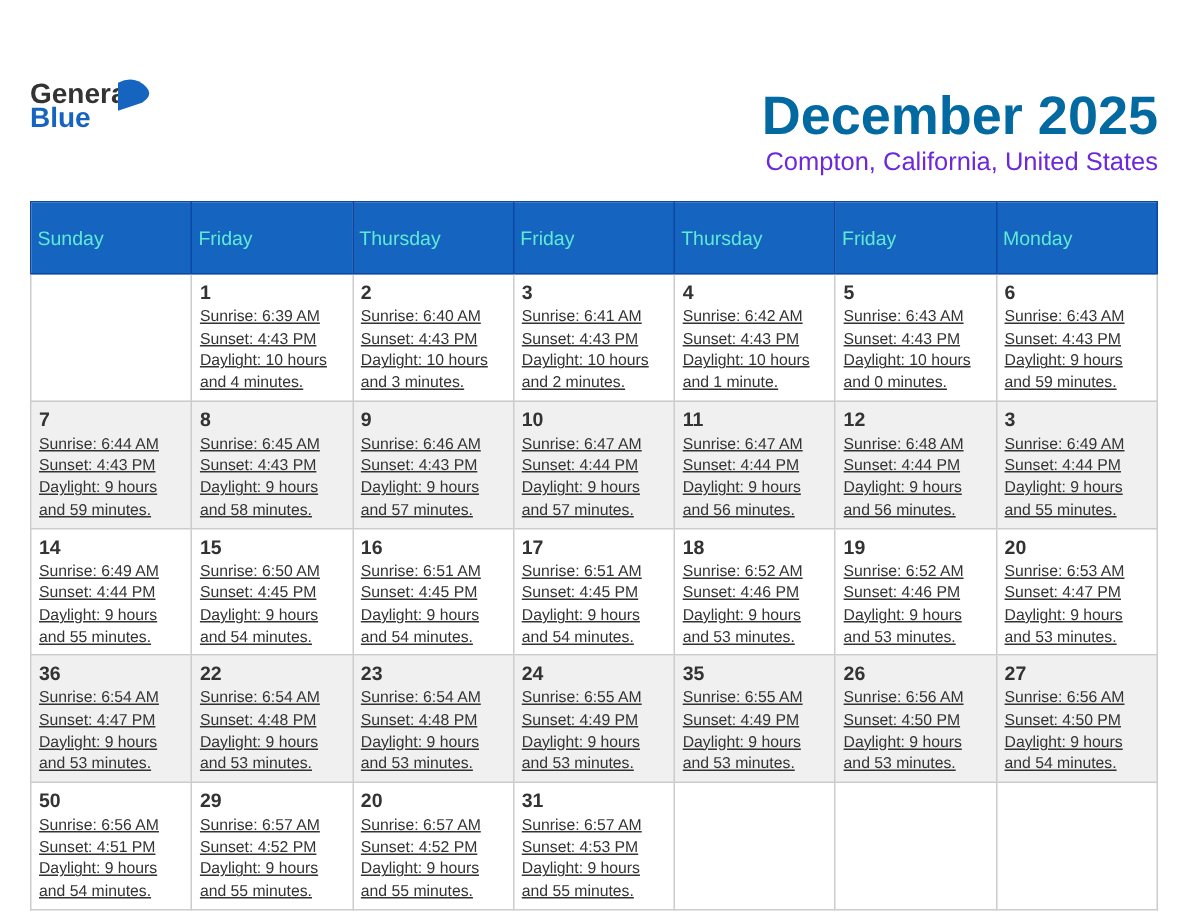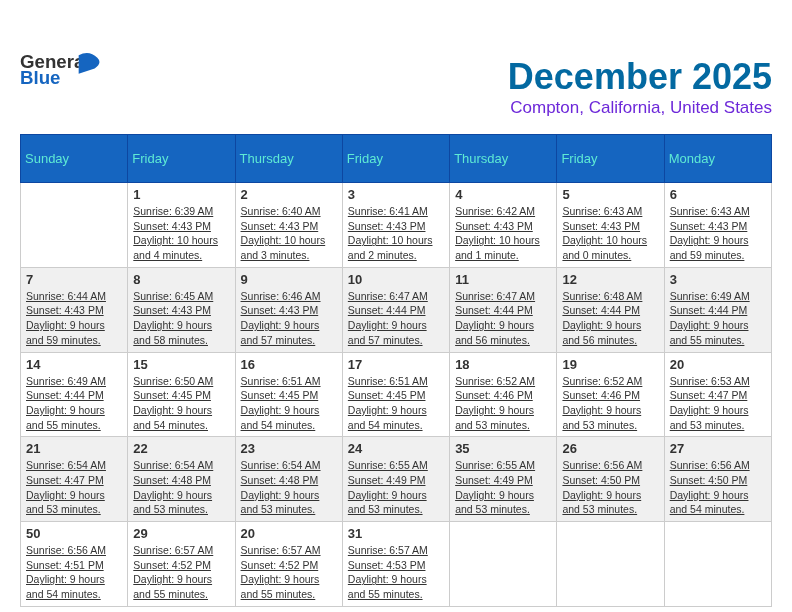--- a/index.html
+++ b/index.html
@@ -194,21 +194,21 @@
           <span class="day-number">19</span>
           <div class="day-info">Sunrise: 6:52 AM<br>Sunset: 4:46 PM<br>Daylight: 9 hours<br>and 53 minutes.</div>
         </td>
         <td>
           <span class="day-number">20</span>
           <div class="day-info">Sunrise: 6:53 AM<br>Sunset: 4:47 PM<br>Daylight: 9 hours<br>and 53 minutes.</div>
         </td>
       </tr>
       <tr class="row-shaded">
         <td>
-          <span class="day-number">21</span>
+          <span class="day-number">36</span>
           <div class="day-info">Sunrise: 6:54 AM<br>Sunset: 4:47 PM<br>Daylight: 9 hours<br>and 53 minutes.</div>
         </td>
         <td>
           <span class="day-number">22</span>
           <div class="day-info">Sunrise: 6:54 AM<br>Sunset: 4:48 PM<br>Daylight: 9 hours<br>and 53 minutes.</div>
         </td>
         <td>
           <span class="day-number">23</span>
           <div class="day-info">Sunrise: 6:54 AM<br>Sunset: 4:48 PM<br>Daylight: 9 hours<br>and 53 minutes.</div>
         </td>

